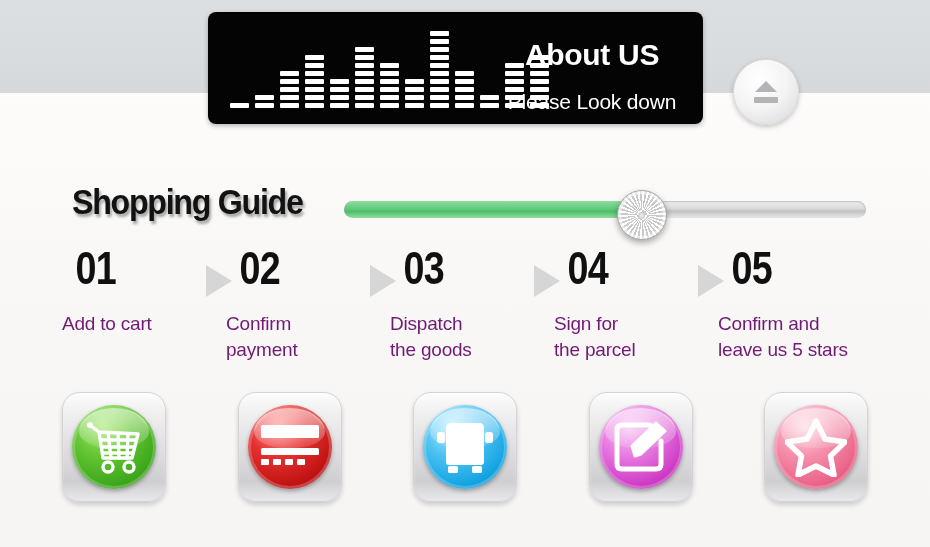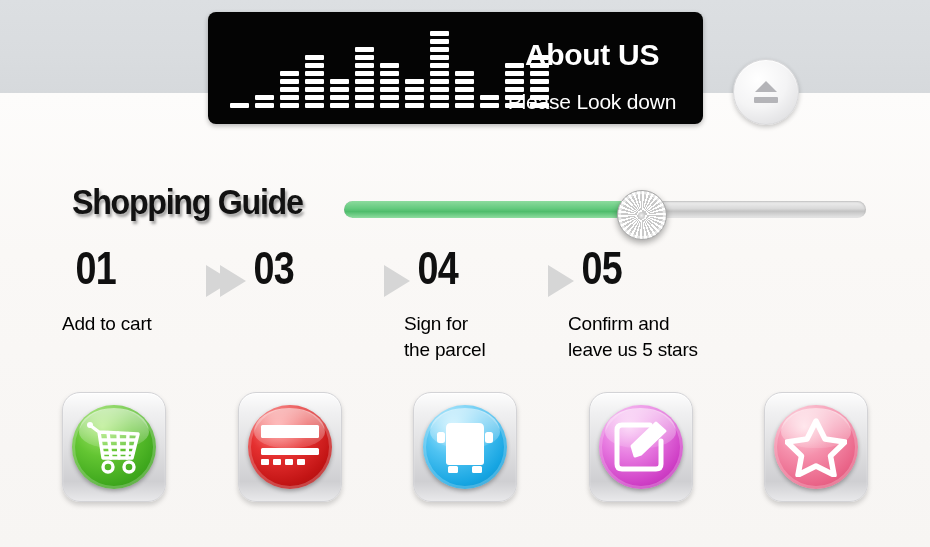--- a/index.html
+++ b/index.html
@@ -189,21 +189,21 @@
     font-size: 46px;
     font-weight: bold;
     color: #101010;
     line-height: 50px;
     letter-spacing: -1px;
     transform: scaleX(0.82);
   }
   .step-label {
     margin-top: 18px;
     font-size: 19px;
-    color: #000000;
+    color: #701a75;
     line-height: 26px;
     letter-spacing: -0.2px;
   }
   .step-arrow {
     width: 0; height: 0;
     margin: 22px 0 0 0;
     border-top: 16px solid transparent;
     border-bottom: 16px solid transparent;
     border-left: 26px solid #d6d6d6;
     flex: 0 0 auto;
@@ -395,25 +395,30 @@
   </div>
 
   <div class="steps" id="steps">
       <div class="step">
         <div class="step-num">01</div>
         <div class="step-label">Add to cart</div>
       </div>
       <div class="arrow-wrap">
         <div class="step-arrow"></div>
       </div>
+      <div class="step">
+        <div class="step-num">02</div>
+        <div class="step-label">Confirm<br>payment</div>
+      </div>
       <div class="arrow-wrap">
         <div class="step-arrow"></div>
       </div>
       <div class="step">
         <div class="step-num">03</div>
+        <div class="step-label">Dispatch<br>the goods</div>
       </div>
       <div class="arrow-wrap">
         <div class="step-arrow"></div>
       </div>
       <div class="step">
         <div class="step-num">04</div>
         <div class="step-label">Sign for<br>the parcel</div>
       </div>
       <div class="arrow-wrap">
         <div class="step-arrow"></div>

